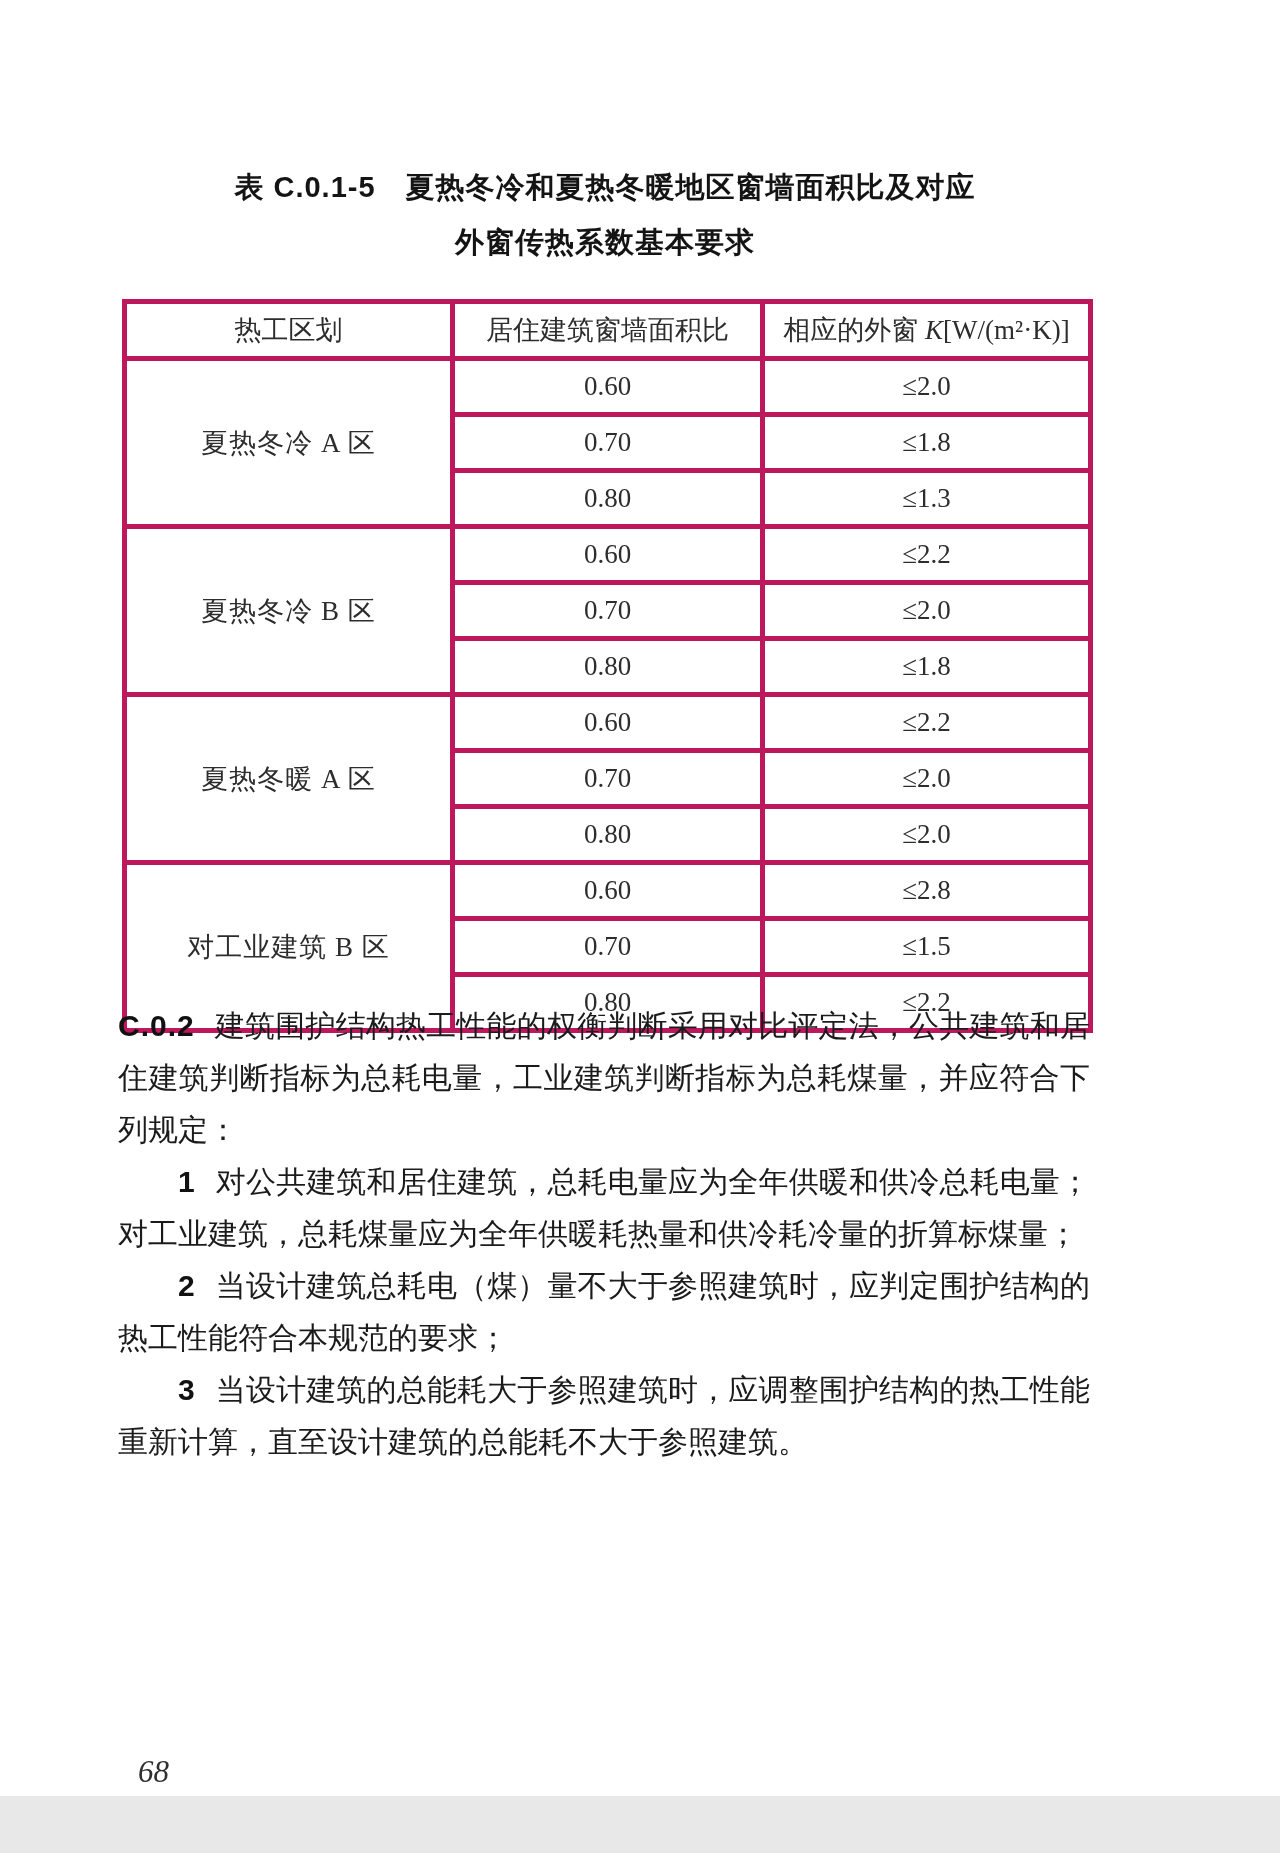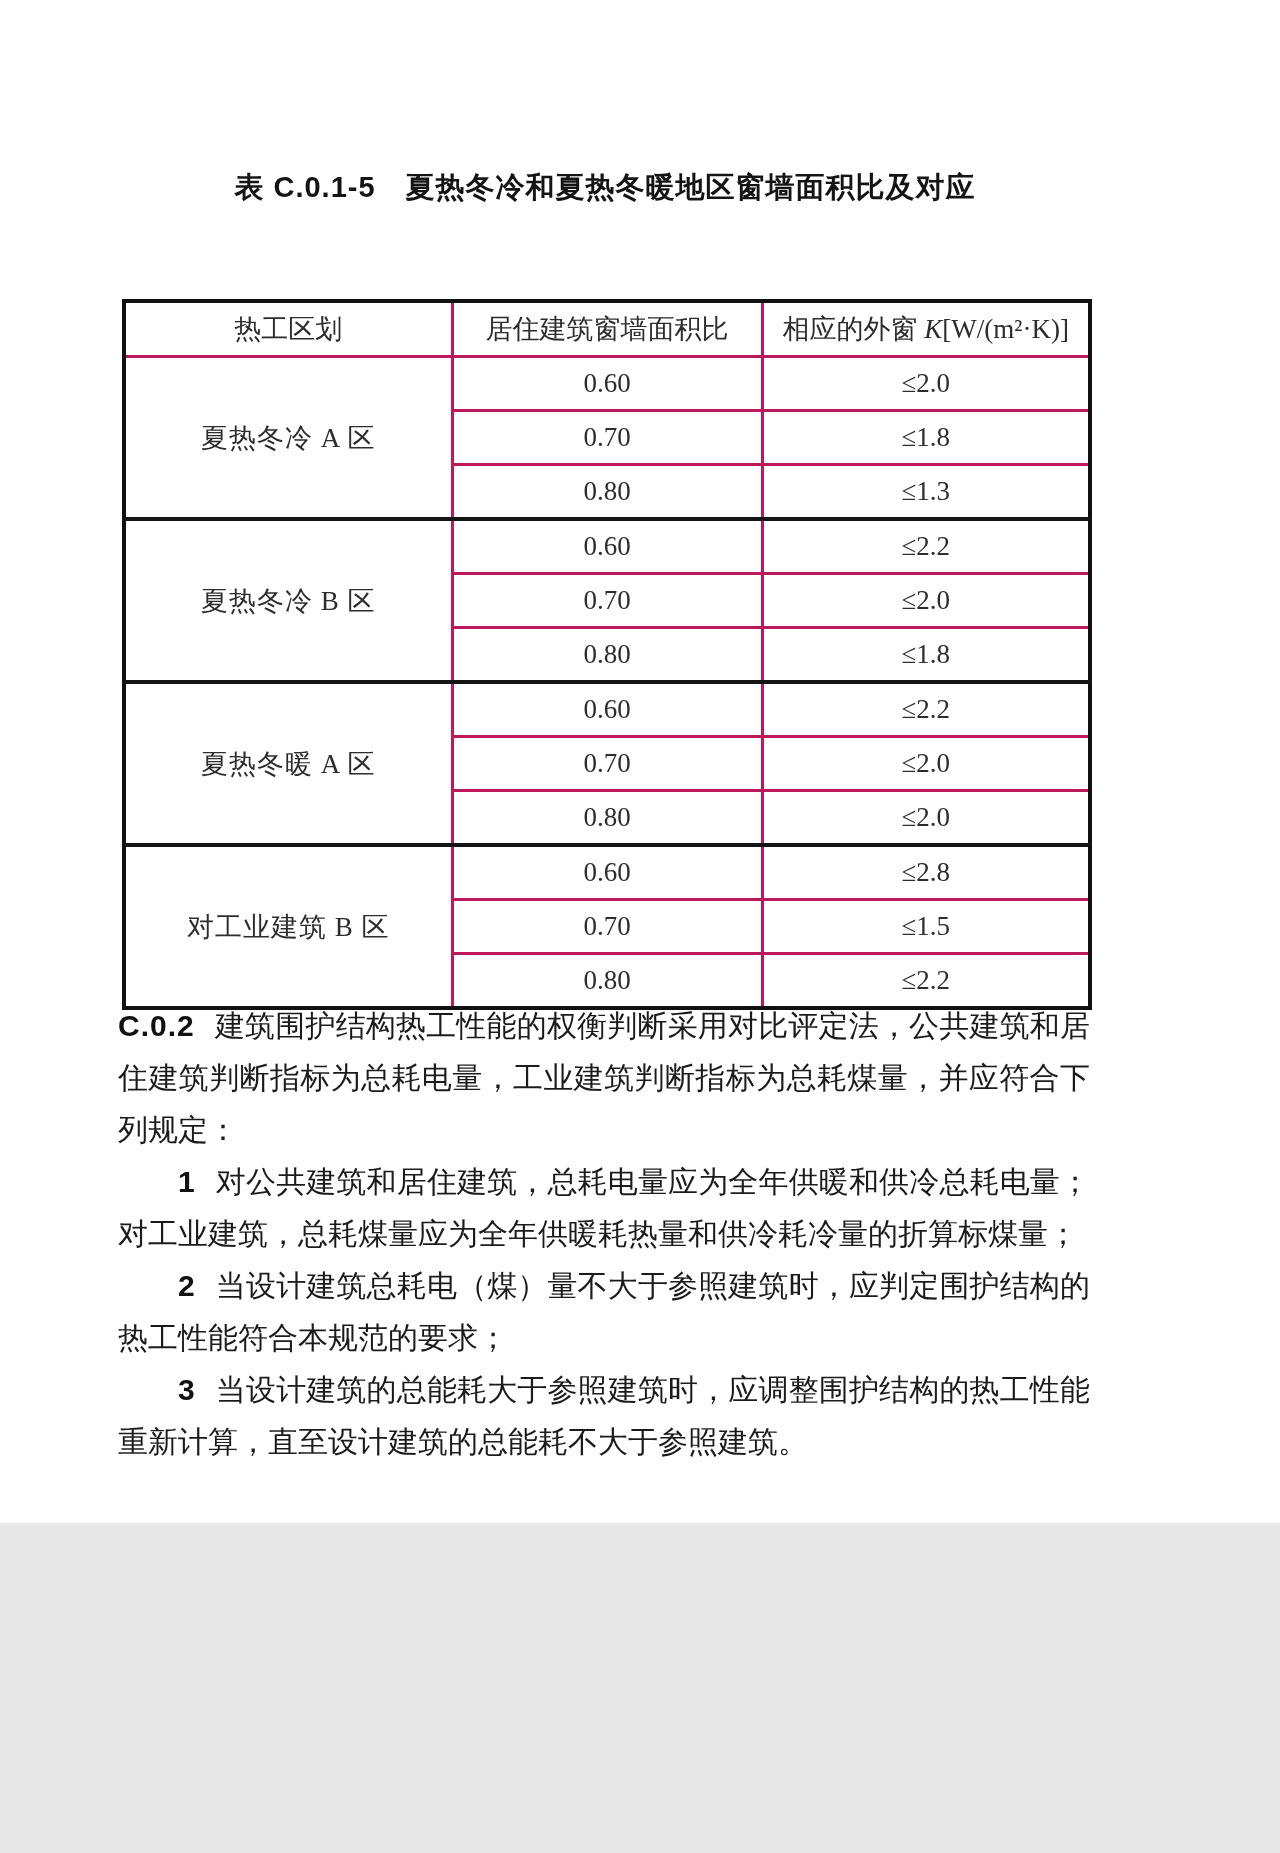--- a/index.html
+++ b/index.html
@@ -1,17 +1,17 @@
 <!DOCTYPE html>
 <html><head>
 <meta charset="utf-8">
 <style>
   html,body { margin:0; padding:0; background:#e8e8e8; }
   .page {
-    position:relative; width:1280px; height:1523px; margin:0 auto;
+    position:relative; width:1280px; height:1796px; margin:0 auto;
     background:#ffffff; overflow:hidden;
     font-family:"Liberation Serif","DejaVu Serif",serif;
     color:#1d1d1d;
   }
   .caption {
     position:absolute; left:122px; top:160px; width:966px;
     text-align:center;
     font-family:"Liberation Sans","DejaVu Sans",sans-serif;
     font-weight:700; font-size:29px; line-height:55px; color:#141414;
     letter-spacing:1px;
@@ -19,21 +19,21 @@
   .caption .line { display:block; }
   table.spec {
     position:absolute; left:122px; top:299px; width:966px;
     border-collapse:collapse; table-layout:fixed;
     font-size:27px; color:#2d2d2d;
   }
   table.spec col.c1 { width:328px; }
   table.spec col.c2 { width:310px; }
   table.spec col.c3 { width:328px; }
   table.spec th, table.spec td {
-    border:3px solid #be185d; text-align:center; vertical-align:middle;
+    border:5px solid #be185d; text-align:center; vertical-align:middle;
     padding:0; font-weight:400;
   }
   table.spec { border:4px solid #111; }
   table.spec thead th { height:52px; }
   table.spec tbody td { height:51px; }
   table.spec tbody tr.group-start td { border-top:4px solid #141414; }
   table.spec .zone { letter-spacing:1px; }
   .kvar { font-style:italic; font-family:"Liberation Serif",serif; }
   .body-text {
     position:absolute; left:118px; top:1000px; width:972px;
@@ -53,20 +53,21 @@
     margin-top:19px;
   }
 </style>
 </head>
 <body>
 
 <div class="page">
 
   <div class="caption">
     <span class="line">表 C.0.1-5　夏热冬冷和夏热冬暖地区窗墙面积比及对应</span>
+    <span class="line">外窗传热系数基本要求</span>
   </div>
 
   <table class="spec">
     <colgroup>
         <col class="c1">
         <col class="c2">
         <col class="c3">
       </colgroup>
     <thead>
       <tr>

